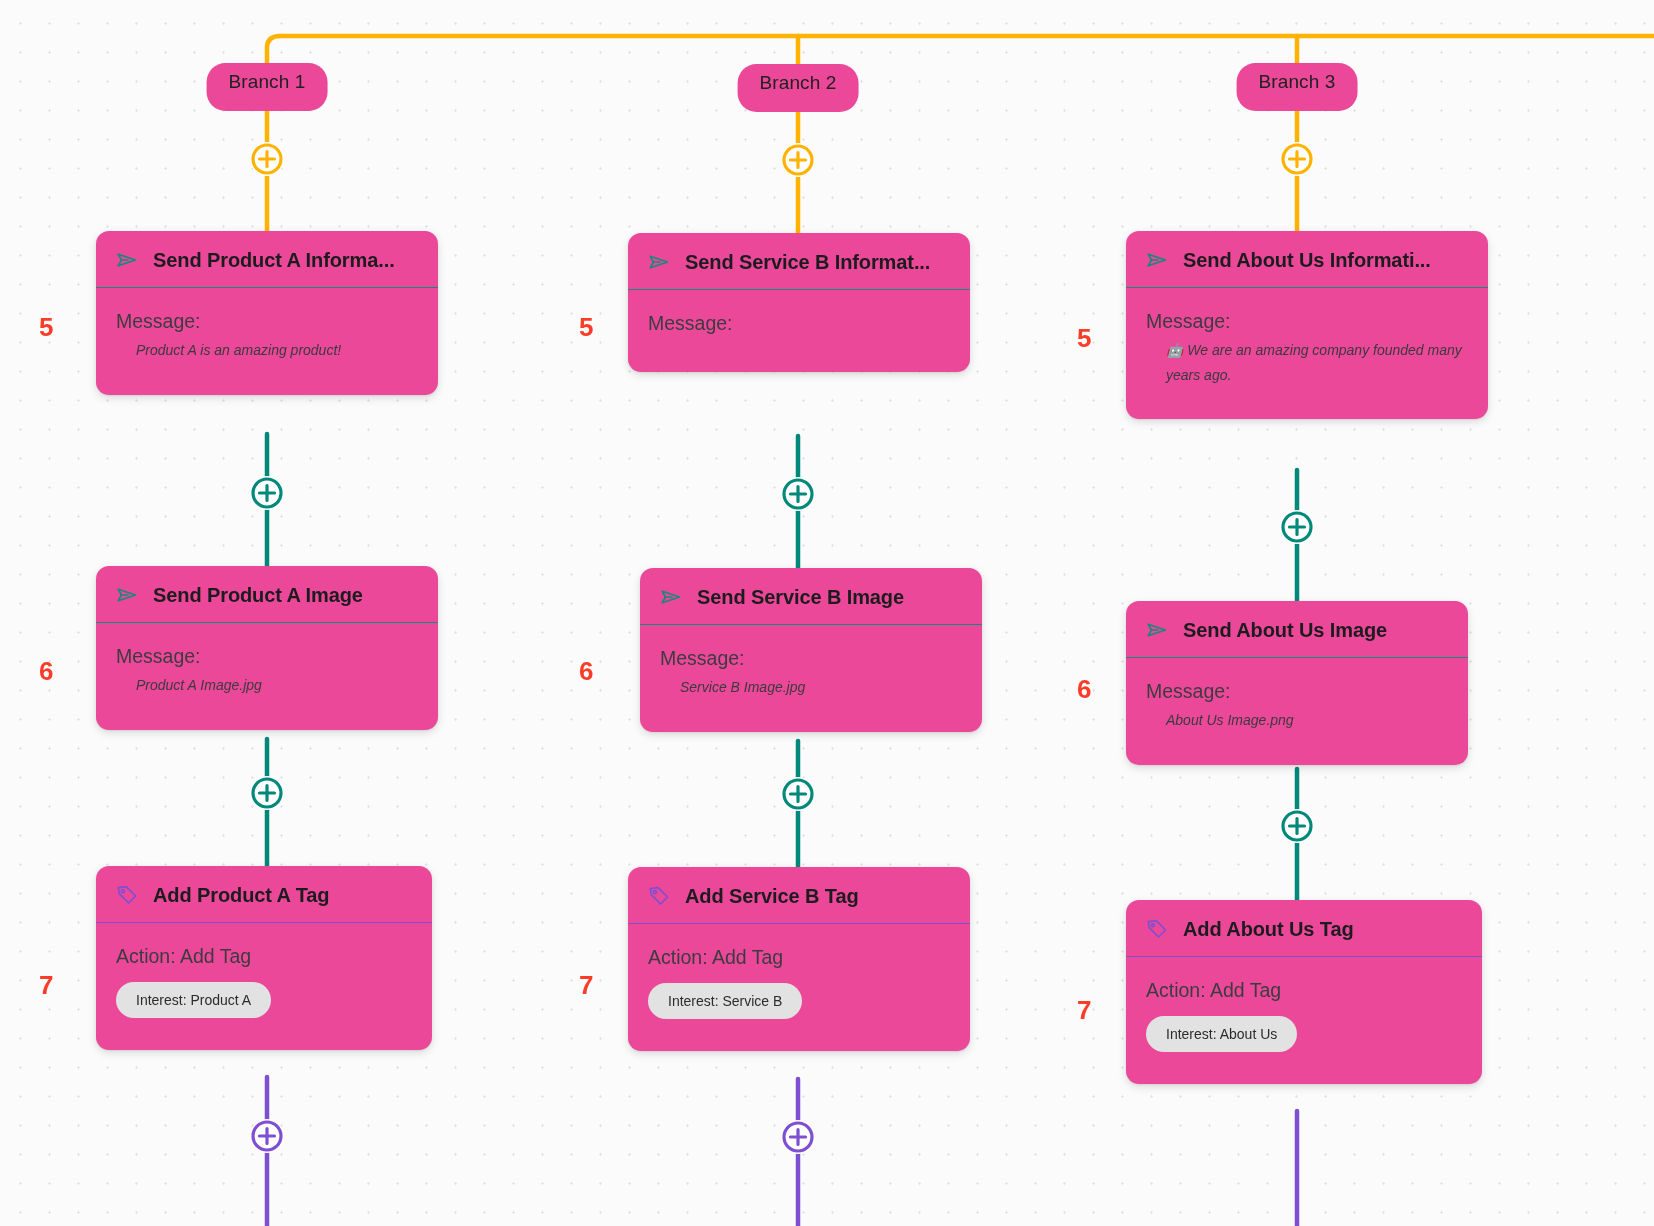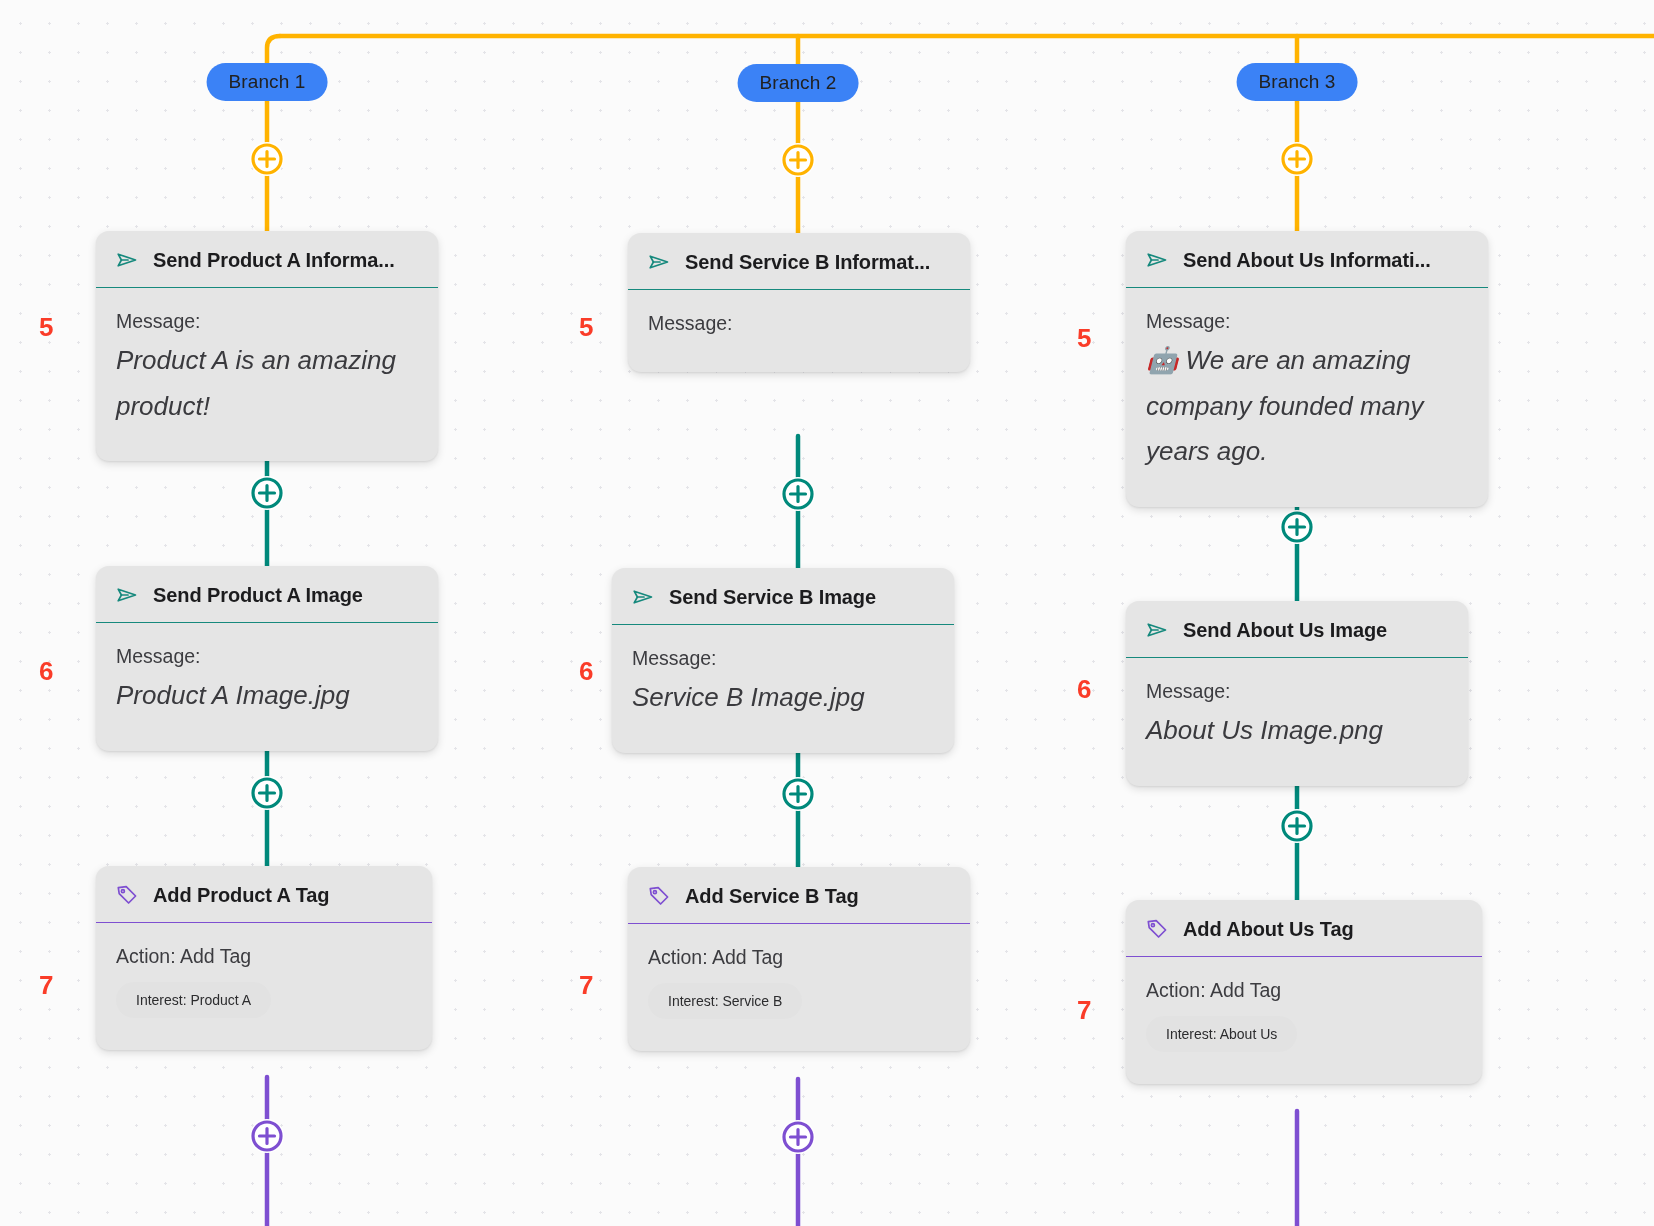--- a/index.html
+++ b/index.html
@@ -32,24 +32,24 @@
     position: absolute;
     left: 0; top: 0;
     width: 1654px;
     height: 1226px;
     pointer-events: none;
   }
 
   
   .branch-pill {
     position: absolute;
-    height: 38px;
+    height: 48px;
     padding: 0 22px;
     border-radius: 19px;
-    background: #3b82f6;
+    background: #ec4899;
     color: #212121;
     font-size: 19px;
     line-height: 38px;
     white-space: nowrap;
     text-align: center;
     transform: translateX(-50%);
     letter-spacing: .1px;
   }
 
   
@@ -60,21 +60,21 @@
     border-radius: 50%;
     background: #ffffff;
     transform: translate(-50%, -50%);
     cursor: pointer;
   }
   .plus svg { display: block; width: 34px; height: 34px; }
 
   
   .card {
     position: absolute;
-    background: #e5e5e5;
+    background: #ec4899;
     border-radius: 13px;
     box-shadow: 0 3px 9px rgba(0,0,0,.13), 0 1px 2px rgba(0,0,0,.07);
     overflow: hidden;
   }
   .card-head {
     display: flex;
     align-items: center;
     gap: 13px;
     padding: 16px 18px 14px 18px;
     border-bottom: 1.6px solid #16897d;
@@ -96,24 +96,25 @@
   }
 
   .card-body { padding: 16px 20px 32px 20px; }
 
   .body-label {
     font-size: 19.5px;
     color: #3c3c40;
     line-height: 1.75;
   }
   .body-value {
-    font-size: 26px;
+    font-size: 14px;
     color: #3a3a3e;
     font-style: italic;
     line-height: 1.75;
+    margin-left: 20px;
   }
 
   .chip {
     display: inline-block;
     margin-top: 9px;
     padding: 10px 20px;
     border-radius: 20px;
     background: #e2e2e2;
     color: #2c2c2e;
     font-size: 14px;
@@ -299,21 +300,21 @@
               <path d="M3.2 6.2 L20.5 12 L3.2 17.8 L6.4 12 Z"></path>
               <path d="M6.4 12 L13 12"></path>
             </svg>
           </span>
           <span class="card-title">Send Service B Informat...</span>
         </div>
         <div class="card-body">
           <div class="body-label">Message:</div>
         </div>
       </div>
-      <div class="card" style="left: 612px; top: 568px; width: 342px;">
+      <div class="card" style="left: 640px; top: 568px; width: 342px;">
         <div class="card-head">
           <span class="hicon">
             <svg viewBox="0 0 24 24" width="24" height="24" fill="none" stroke="#16897d" stroke-width="1.7" stroke-linejoin="round" stroke-linecap="round">
               <path d="M3.2 6.2 L20.5 12 L3.2 17.8 L6.4 12 Z"></path>
               <path d="M6.4 12 L13 12"></path>
             </svg>
           </span>
           <span class="card-title">Send Service B Image</span>
         </div>
         <div class="card-body">

